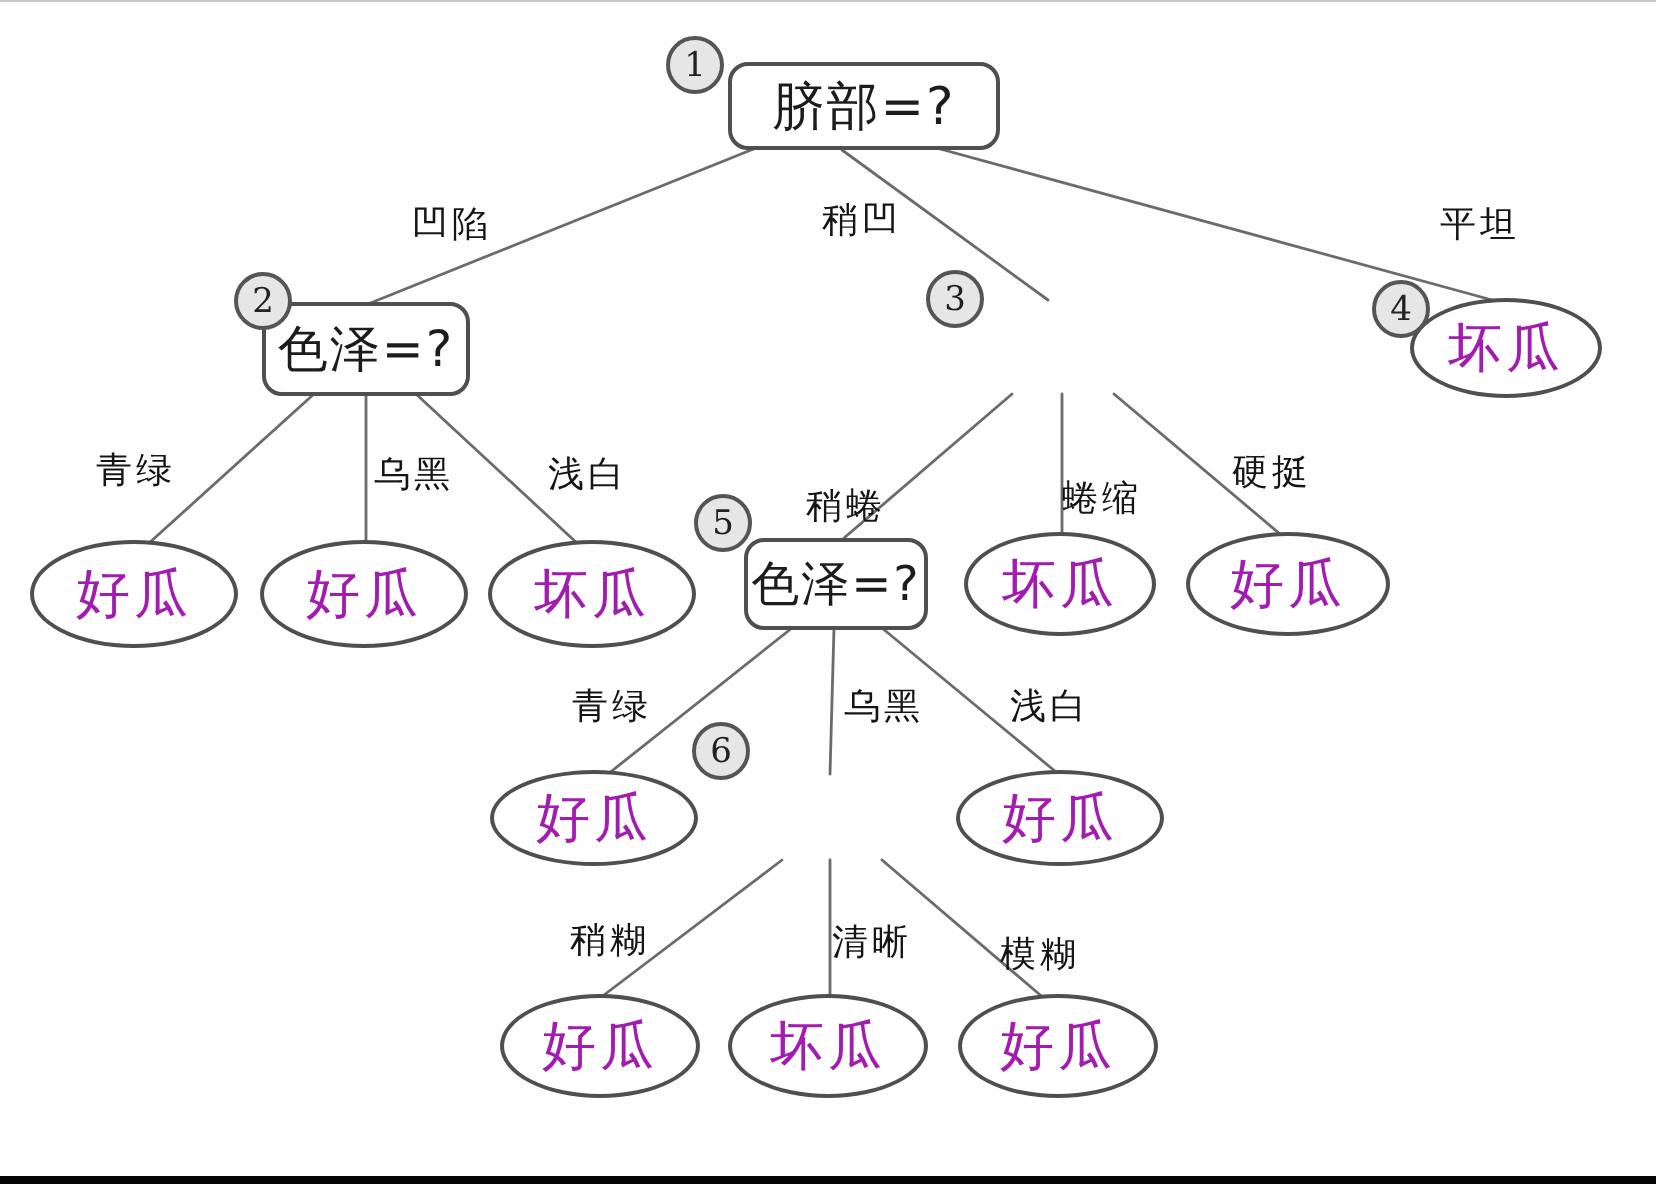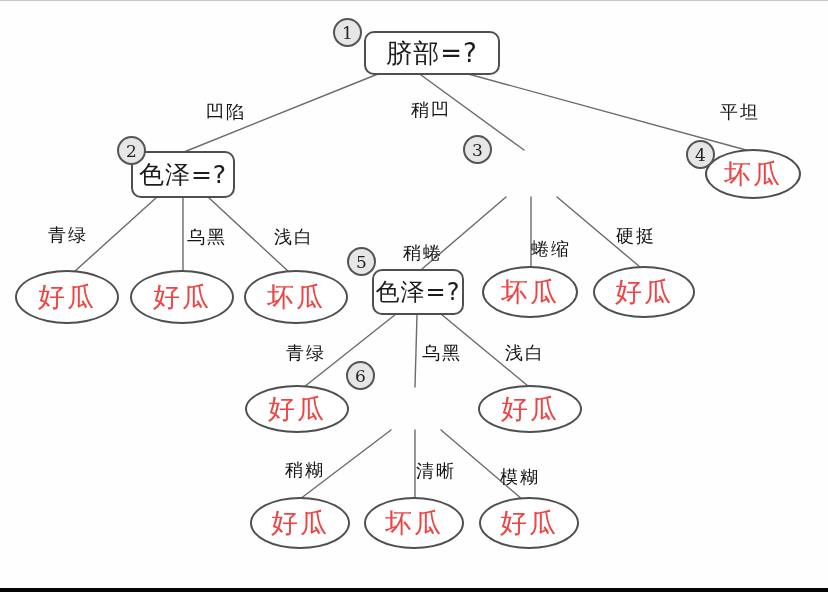--- a/index.html
+++ b/index.html
@@ -39,21 +39,21 @@
   .leaf {
     position: absolute;
     box-sizing: border-box;
     border: 2px solid #4f4f4f;
     border-radius: 50%;
     background: #ffffff;
     display: flex;
     align-items: center;
     justify-content: center;
     font-size: 27px;
-    color: #ef4444;
+    color: #a21caf;
     z-index: 2;
     letter-spacing: 2px;
   }
   .badge {
     position: absolute;
     box-sizing: border-box;
     width: 29px;
     height: 29px;
     border: 2px solid #555555;
     border-radius: 50%;

